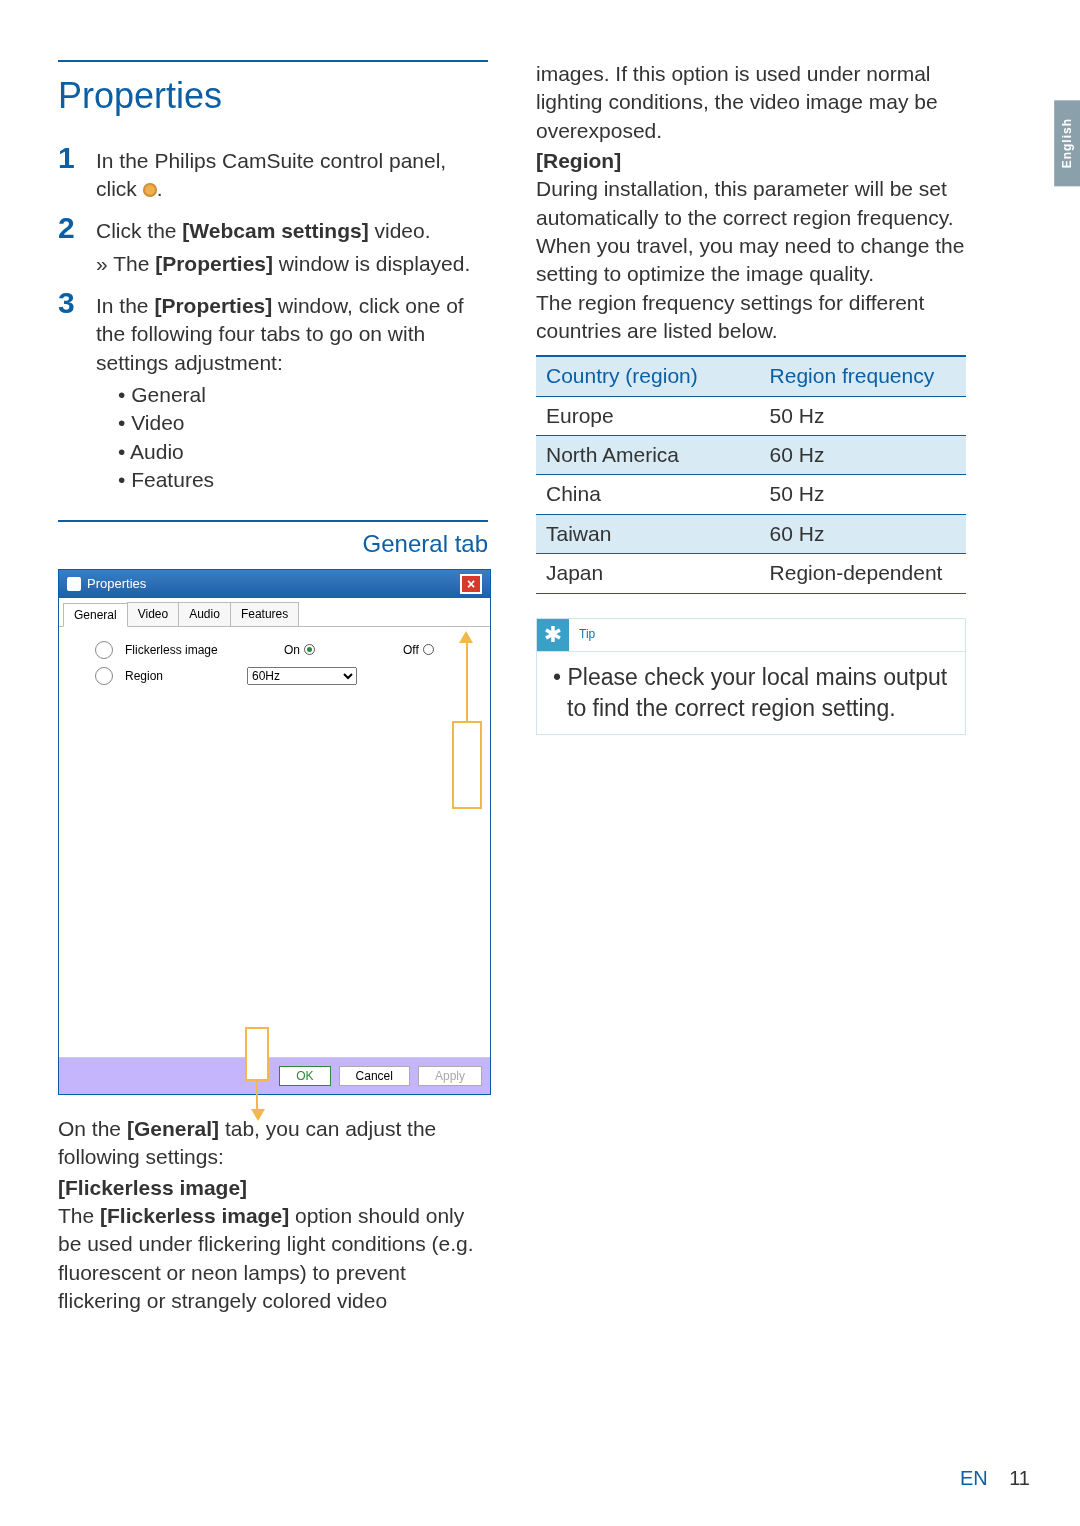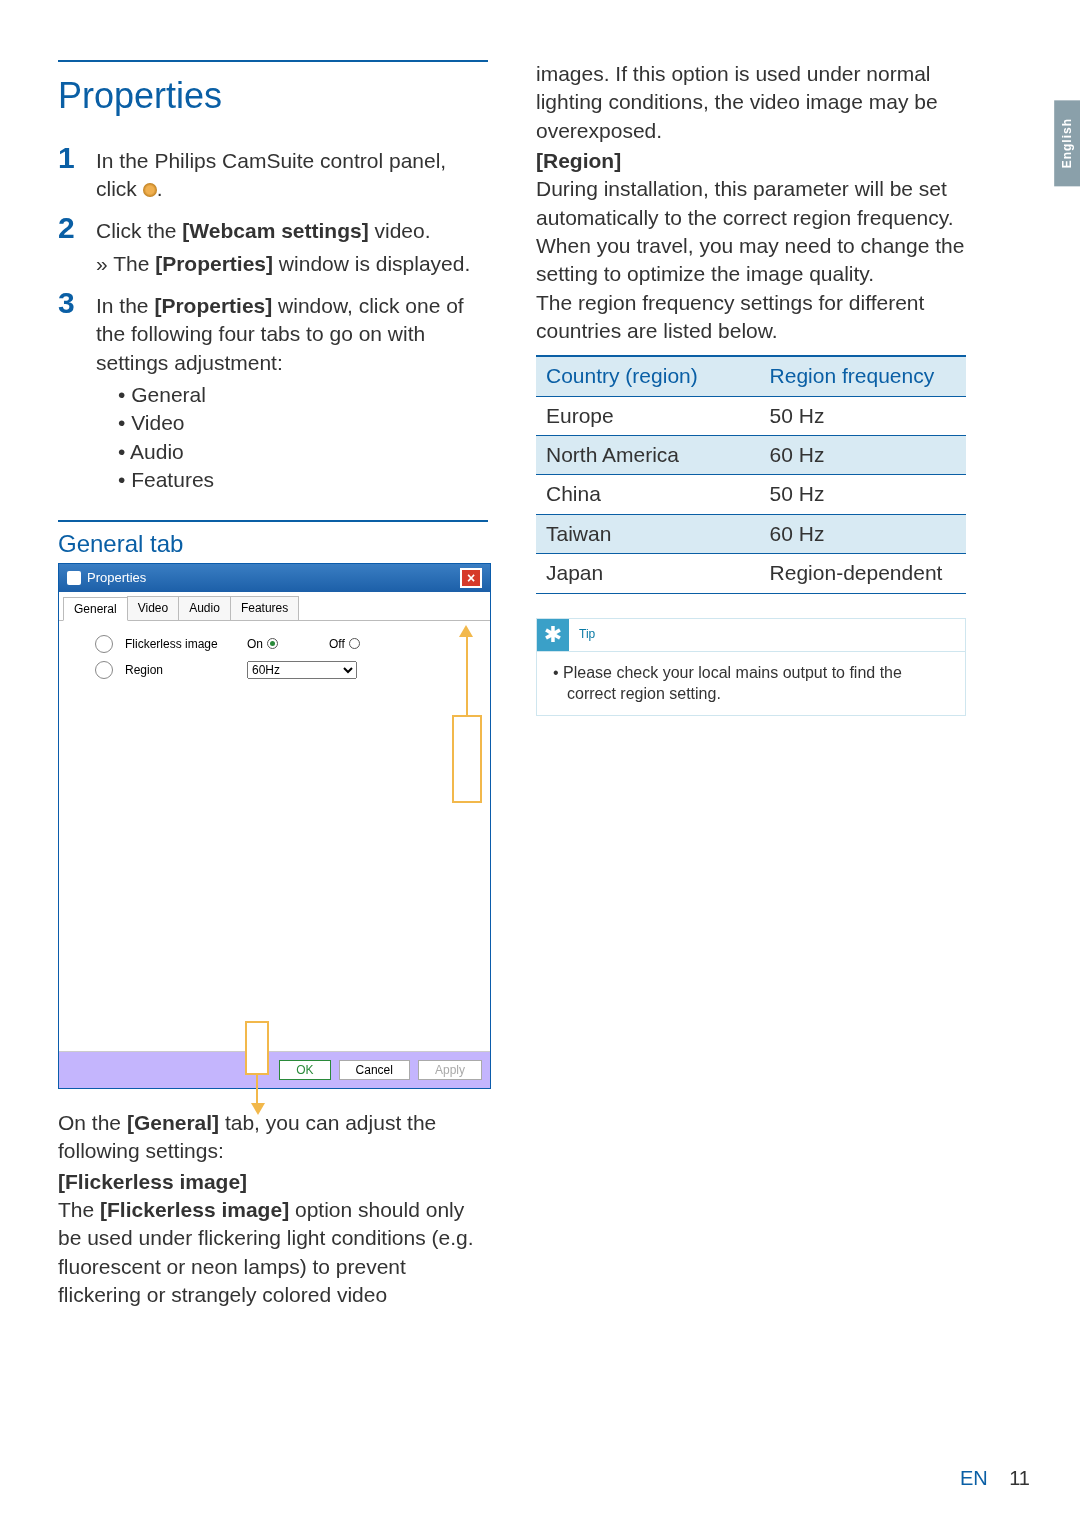--- a/index.html
+++ b/index.html
@@ -31,21 +31,21 @@
     width: 22px; flex-shrink: 0;
   }
   ol.steps .body { flex: 1; padding-top: 4px; }
   .sub-arrow { margin-top: 4px; padding-left: 22px; text-indent: -22px; }
   .sub-arrow::before { content: "»  "; }
   ul.bullets { list-style: none; margin: 4px 0 0 22px; }
   ul.bullets li::before { content: "•   "; }
   b { font-weight: 700; }
 
   .sub-rule { border-top: 2px solid #0a5fa5; margin: 26px 0 6px 0; }
-  h2.subhead { color: #0a5fa5; font-size: 24px; font-weight: 400; margin-bottom: 2px; }
+  h2.subhead { color: #0a5fa5; font-size: 24px; font-weight: 400; margin-bottom: 8px; text-align: right; }
 
   
   .dialog {
     width: 433px; border: 1px solid #0b5cab; position: relative;
     font-family: Tahoma, sans-serif; font-size: 13px; color: #000;
   }
   .titlebar {
     background: linear-gradient(#3a7ec3, #1c5fa8);
     color: #fff; padding: 4px 8px; display: flex; align-items: center; gap: 6px;
   }
@@ -56,21 +56,21 @@
     color: #fff; display: flex; align-items: center; justify-content: center;
     font-weight: bold; font-size: 14px; line-height: 1;
   }
   .tabbar { display: flex; background: #fff; padding: 4px 4px 0 4px; border-bottom: 1px solid #bbb; }
   .tabbar .tab { padding: 3px 10px; border: 1px solid #bbb; border-bottom: none; margin-right: -1px; background: #f7f7f7; font-size: 12px; }
   .tabbar .tab.active { background: #fff; border-bottom: 1px solid #fff; position: relative; top: 1px; }
   .panel { background: #fff; height: 430px; position: relative; padding: 14px 10px; }
   .row { display: flex; align-items: center; gap: 12px; margin-bottom: 8px; }
   .row .ico { width: 18px; height: 18px; border: 1px solid #888; border-radius: 50%; display: inline-block; margin-left: 26px; }
   .row .lbl { width: 110px; font-size: 12px; }
-  .radio-wrap { display: flex; align-items: center; gap: 4px; font-size: 12px; width: 70px; }
+  .radio-wrap { display: flex; align-items: center; gap: 4px; font-size: 12px; width: 70px; margin-left: 37px; }
   .radio { width: 11px; height: 11px; border: 1px solid #555; border-radius: 50%; display: inline-flex; align-items: center; justify-content: center; }
   .radio.on::after { content: ""; width: 5px; height: 5px; background: #2a8a3a; border-radius: 50%; }
   .panel select { font-size: 12px; width: 110px; }
   .dlg-footer { background: #c4b5fd; padding: 8px; display: flex; justify-content: flex-end; gap: 8px; border-top: 1px solid #ccc; }
   .dlg-footer button { font-size: 12px; padding: 2px 16px; border: 1px solid #aaa; background: #fff; }
   .dlg-footer button.primary { border: 1px solid #2a8a3a; color: #2a8a3a; }
   .dlg-footer button.disabled { color: #aaa; }
   .callout-line1 {
     position: absolute; right: 22px; top: 12px; width: 2px; height: 82px; background: #f2b84b;
   }
@@ -104,21 +104,21 @@
   table.freq th:first-child, table.freq td:first-child { width: 52%; }
 
   .tipbox { margin-top: 24px; border: 1px solid #cfe6ef; }
   .tipbox .tip-head { display: flex; align-items: center; }
   .tipbox .tip-icon {
     width: 32px; height: 32px; background: #3aa0c8; color: #fff; font-size: 22px;
     display: flex; align-items: center; justify-content: center;
   }
   .tipbox .tip-label { color: #0a7aa5; padding: 0 10px; font-size: 12px; }
   .tipbox .tip-rule { border-top: 1px solid #cfe6ef; }
-  .tipbox .tip-body { padding: 10px 16px; font-size: 16px; }
+  .tipbox .tip-body { padding: 10px 16px; font-size: 23px; }
   .tipbox .tip-body li { list-style: none; padding-left: 14px; text-indent: -14px; }
   .tipbox .tip-body li::before { content: "•  "; }
 
   .lang-tab {
     position: absolute; right: 0; top: 100px;
     background: #8aa0aa; color: #fff; font-size: 12px; letter-spacing: 1px;
     padding: 18px 5px; writing-mode: vertical-rl; transform: rotate(180deg);
     font-weight: 700;
   }
 

